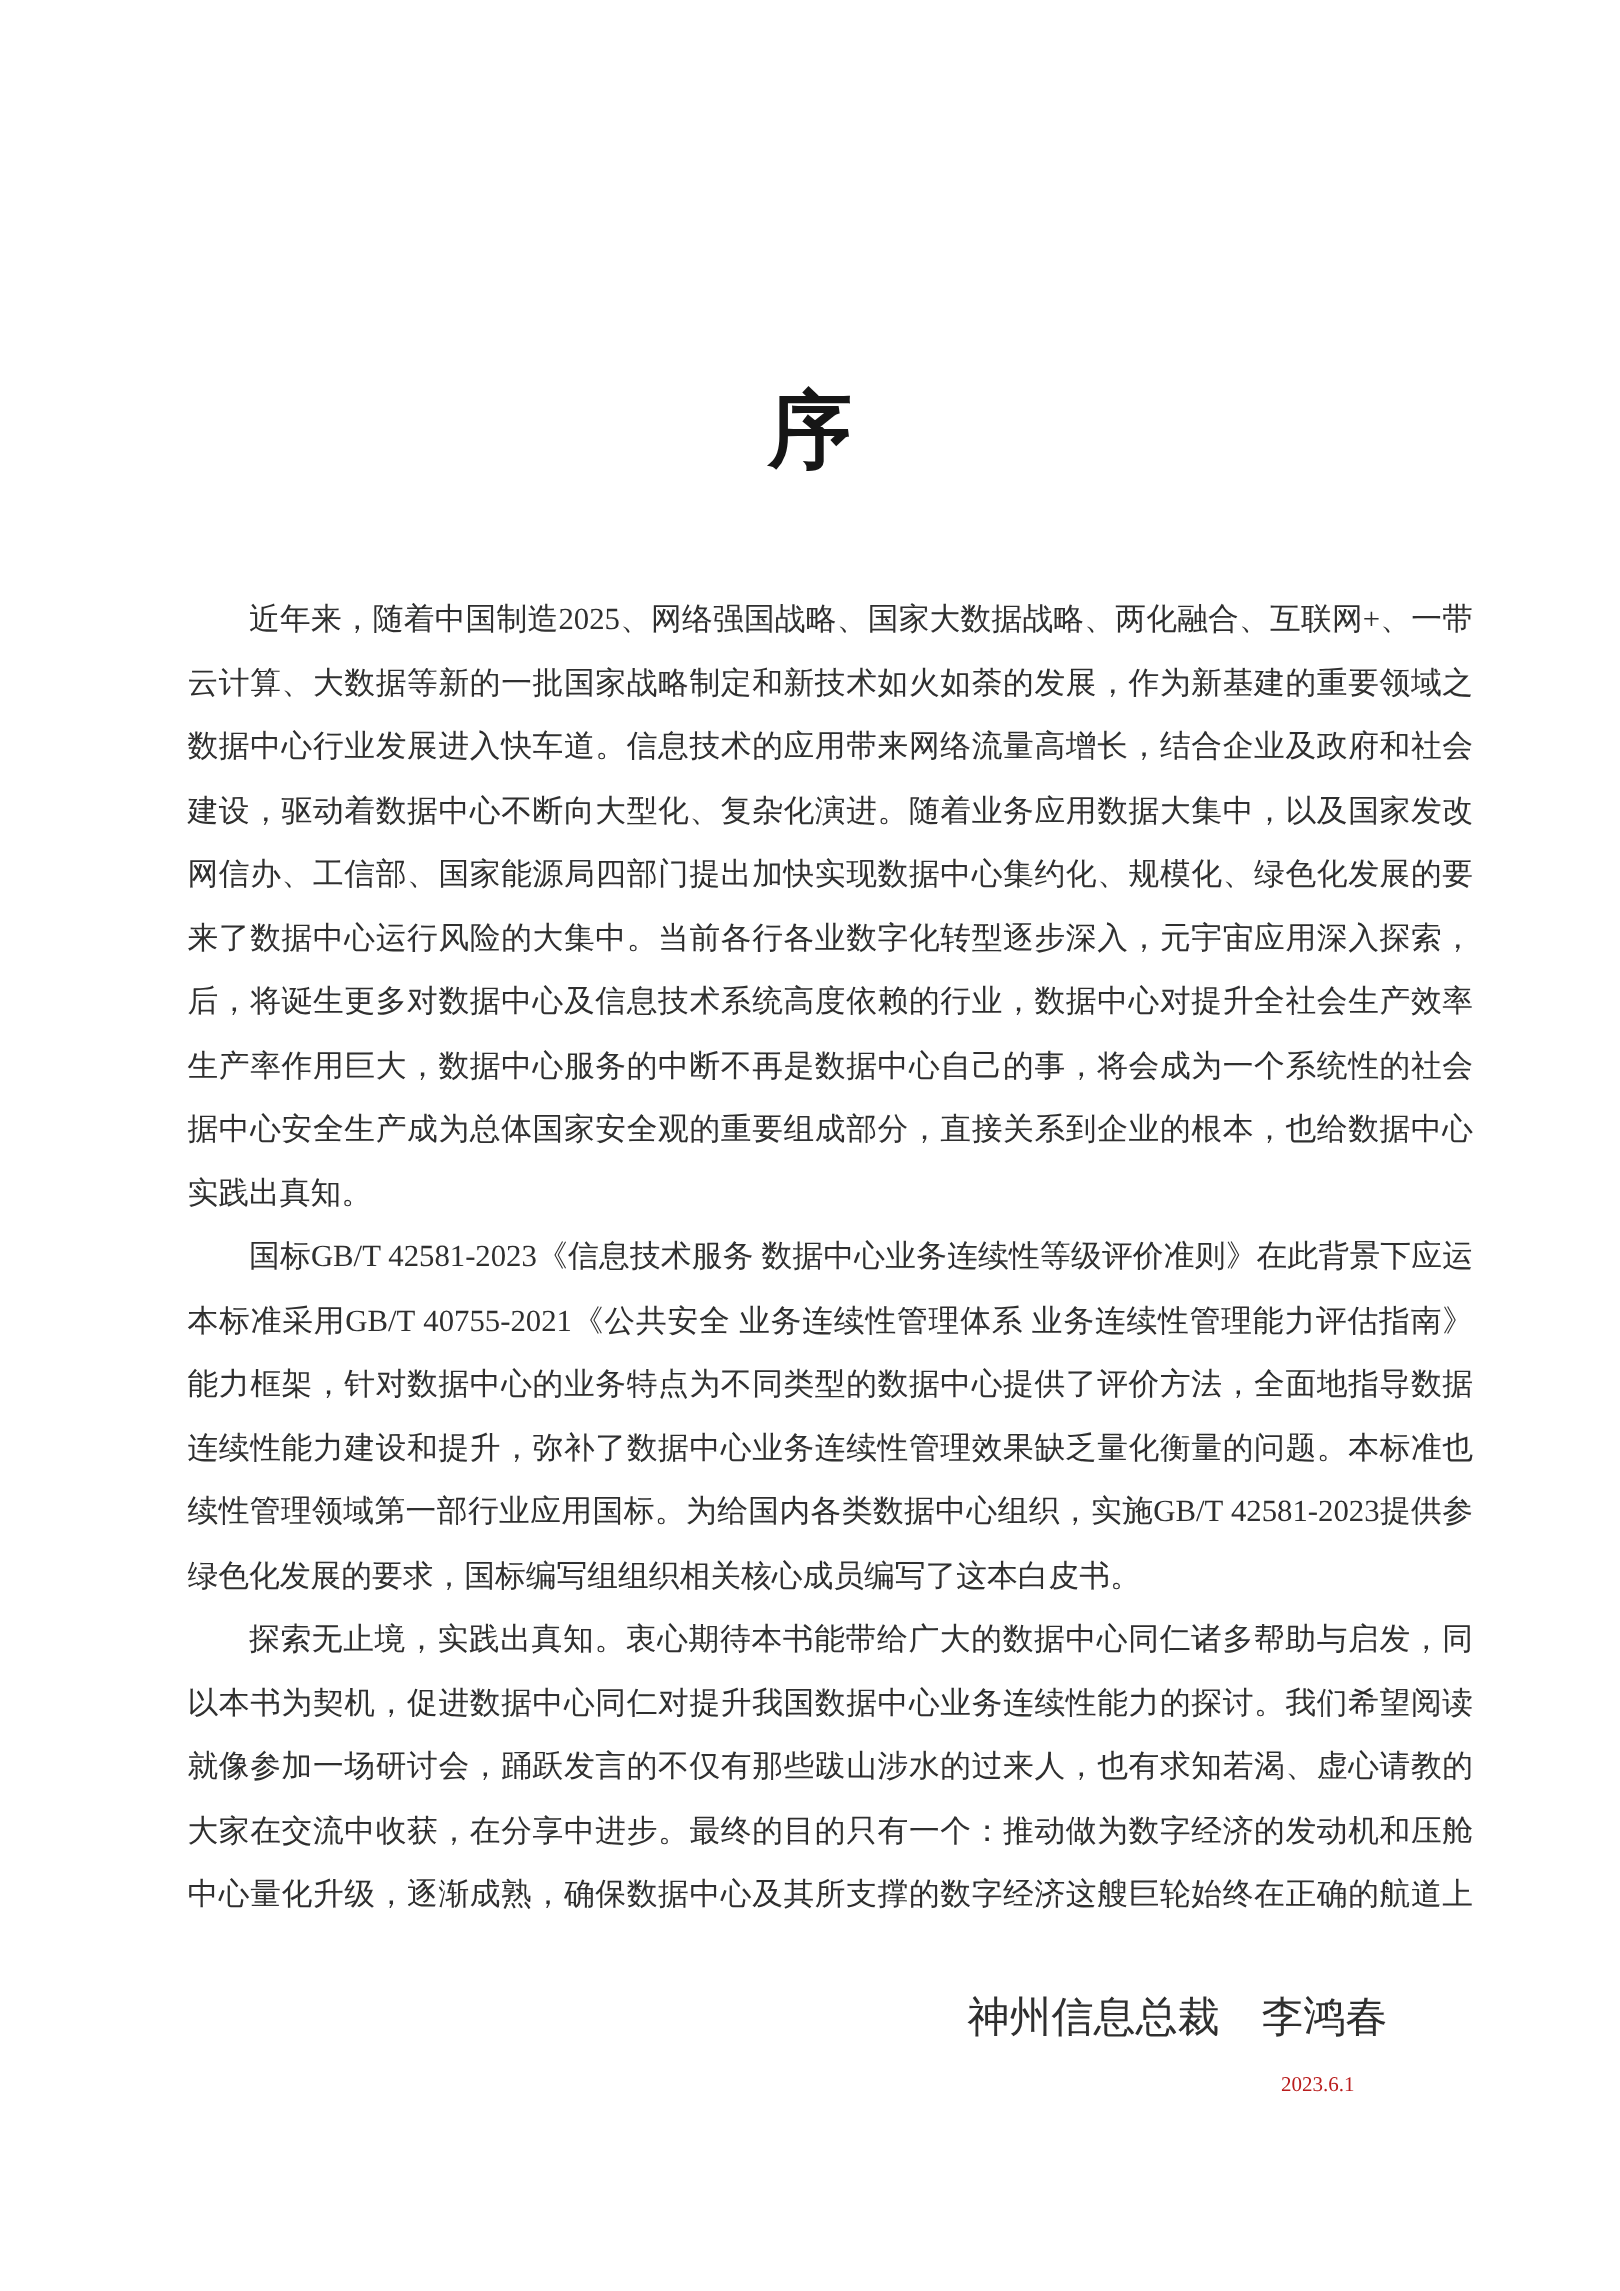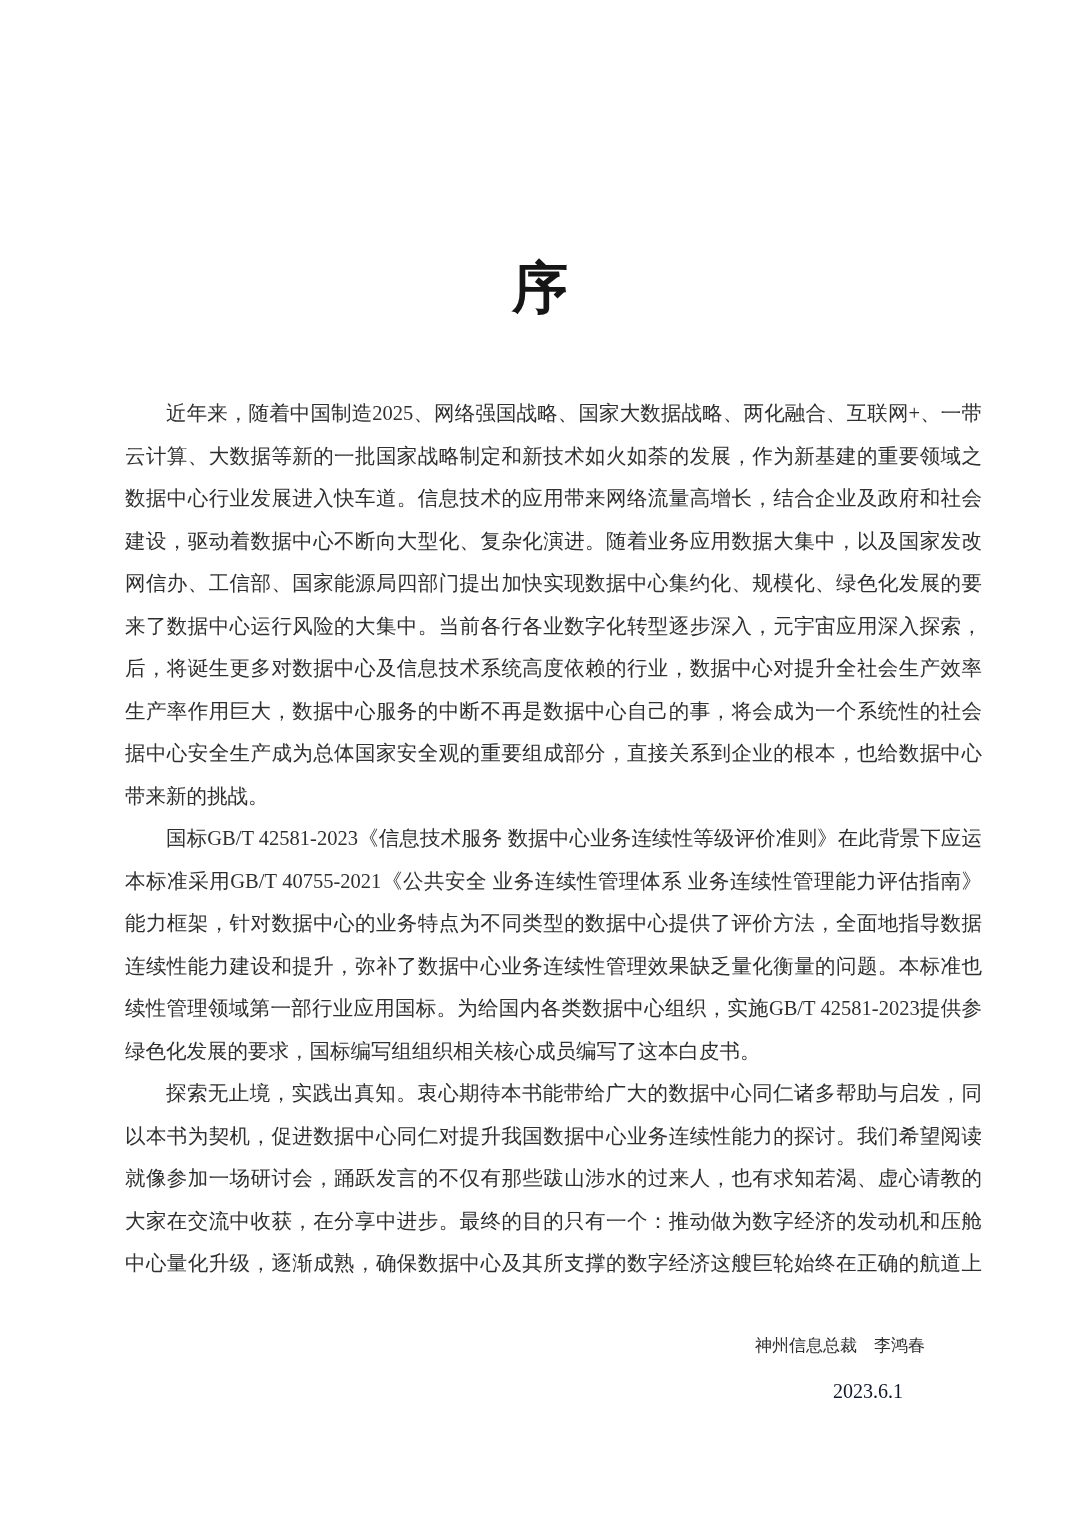--- a/index.html
+++ b/index.html
@@ -47,51 +47,51 @@
   .line.first {
     text-indent: 41px;
   }
   .line.plast {
     text-align-last: left;
   }
   .signature {
     position: absolute;
     top: 1332px;
     right: 155px;
-    font-size: 17px;
+    font-size: 28px;
     line-height: 28px;
     color: #2f2f2f;
     white-space: nowrap;
   }
   .date {
     position: absolute;
     top: 1378px;
     right: 177px;
-    font-size: 20px;
+    font-size: 14px;
     line-height: 26px;
-    color: #0f172a;
+    color: #b91c1c;
     white-space: nowrap;
   }
 </style>
 </head>
 <body>
 
 <div class="page">
   <h1 class="title">序</h1>
   <div class="body-text">
       <div class="line first">近年来，随着中国制造2025、网络强国战略、国家大数据战略、两化融合、互联网+、一带一路、</div>
       <div class="line">云计算、大数据等新的一批国家战略制定和新技术如火如荼的发展，作为新基建的重要领域之一,中国</div>
       <div class="line">数据中心行业发展进入快车道。信息技术的应用带来网络流量高增长，结合企业及政府和社会的信息化</div>
       <div class="line">建设，驱动着数据中心不断向大型化、复杂化演进。随着业务应用数据大集中，以及国家发改委、中央</div>
       <div class="line">网信办、工信部、国家能源局四部门提出加快实现数据中心集约化、规模化、绿色化发展的要求，也带</div>
       <div class="line">来了数据中心运行风险的大集中。当前各行各业数字化转型逐步深入，元宇宙应用深入探索，在银行业</div>
       <div class="line">后，将诞生更多对数据中心及信息技术系统高度依赖的行业，数据中心对提升全社会生产效率和全要素</div>
       <div class="line">生产率作用巨大，数据中心服务的中断不再是数据中心自己的事，将会成为一个系统性的社会风险，数</div>
       <div class="line">据中心安全生产成为总体国家安全观的重要组成部分，直接关系到企业的根本，也给数据中心从业人员</div>
-      <div class="line plast">带来新的挑战。</div>
+      <div class="line plast">实践出真知。</div>
       <div class="line first">国标GB/T 42581-2023《信息技术服务 数据中心业务连续性等级评价准则》在此背景下应运而生。</div>
       <div class="line">本标准采用GB/T 40755-2021《公共安全 业务连续性管理体系 业务连续性管理能力评估指南》给出的</div>
       <div class="line">能力框架，针对数据中心的业务特点为不同类型的数据中心提供了评价方法，全面地指导数据中心业务</div>
       <div class="line">连续性能力建设和提升，弥补了数据中心业务连续性管理效果缺乏量化衡量的问题。本标准也是业务连</div>
       <div class="line">续性管理领域第一部行业应用国标。为给国内各类数据中心组织，实施GB/T 42581-2023提供参考，促</div>
       <div class="line plast">绿色化发展的要求，国标编写组组织相关核心成员编写了这本白皮书。</div>
       <div class="line first">探索无止境，实践出真知。衷心期待本书能带给广大的数据中心同仁诸多帮助与启发，同时也希望</div>
       <div class="line">以本书为契机，促进数据中心同仁对提升我国数据中心业务连续性能力的探讨。我们希望阅读这本白书</div>
       <div class="line">就像参加一场研讨会，踊跃发言的不仅有那些跋山涉水的过来人，也有求知若渴、虚心请教的后来人。</div>
       <div class="line">大家在交流中收获，在分享中进步。最终的目的只有一个：推动做为数字经济的发动机和压舱石的数据</div>

